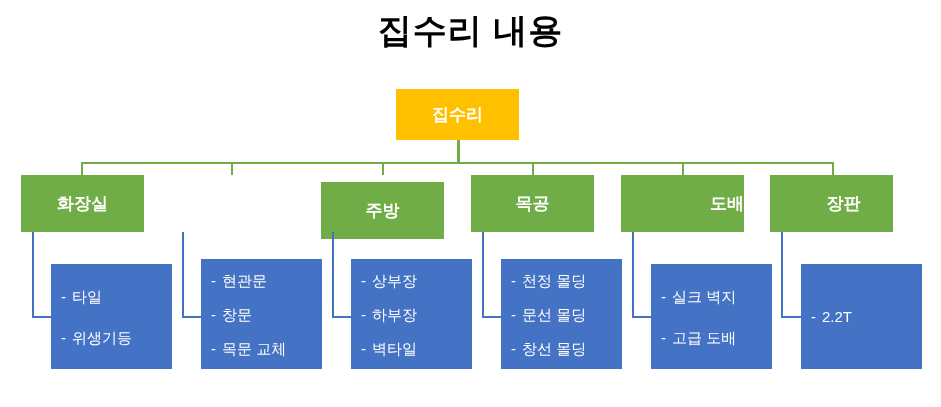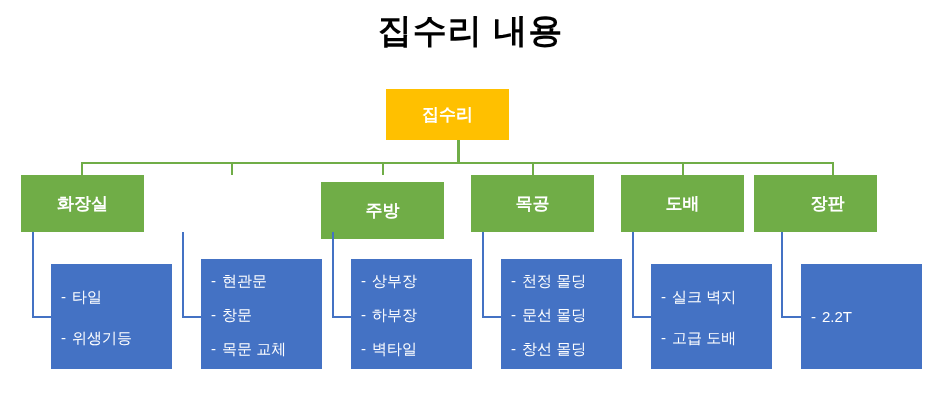--- a/index.html
+++ b/index.html
@@ -92,21 +92,21 @@
     background: #4472c4;
   }
 </style>
 </head>
 <body>
 
 <div id="canvas">
 
   <div id="chart-title">집수리 내용</div>
 
-  <div class="node node-root" style="left:386px; top:89px; width:123px; height:51px;">
+  <div class="node node-root" style="left:396px; top:89px; width:123px; height:51px;">
     <span>집수리</span>
   </div>
 
   <div class="conn" style="left:457px; top:140px; width:3px; height:24px;"></div>
   <div class="conn" style="left:81px; top:162px; width:753px; height:2px;"></div>
 
   <div class="conn" style="left:81px; top:162px; width:2px; height:13px;"></div>
   <div class="conn" style="left:231px; top:162px; width:2px; height:13px;"></div>
   <div class="conn" style="left:382px; top:162px; width:2px; height:13px;"></div>
   <div class="conn" style="left:532px; top:162px; width:2px; height:13px;"></div>
@@ -115,24 +115,24 @@
 
   <div class="node node-cat" style="left:21px; top:175px; width:123px; height:57px;">
     <span>화장실</span>
   </div>
   <div class="node node-cat" style="left:321px; top:182px; width:123px; height:57px;">
     <span>주방</span>
   </div>
   <div class="node node-cat" style="left:471px; top:175px; width:123px; height:57px;">
     <span>목공</span>
   </div>
-  <div class="node node-cat" style="left:621px; top:175px; width:123px; height:57px;">
+  <div class="node node-cat" style="left:621px; top:175px; width:123px; height:57px;justify-content:flex-end;">
     <span>도배</span>
   </div>
-  <div class="node node-cat" style="left:754px; top:175px; width:123px; height:57px;padding-left:24px;">
+  <div class="node node-cat" style="left:770px; top:175px; width:123px; height:57px;padding-left:24px;">
     <span>장판</span>
   </div>
 
   <div class="conn-blue" style="left:32px; top:232px; width:2px; height:85px;"></div>
   <div class="conn-blue" style="left:32px; top:316px; width:24px; height:2px;"></div>
 
   <div class="conn-blue" style="left:182px; top:232px; width:2px; height:85px;"></div>
   <div class="conn-blue" style="left:182px; top:316px; width:24px; height:2px;"></div>
 
   <div class="conn-blue" style="left:332px; top:232px; width:2px; height:85px;"></div>

